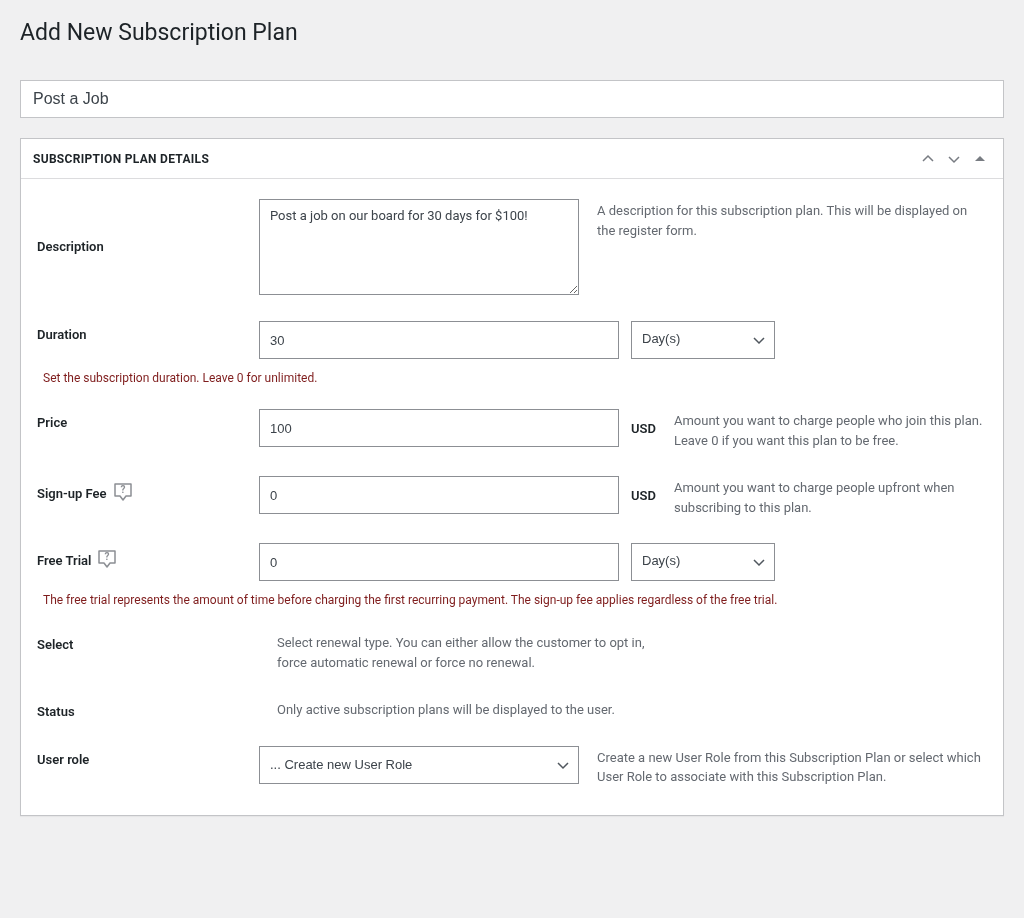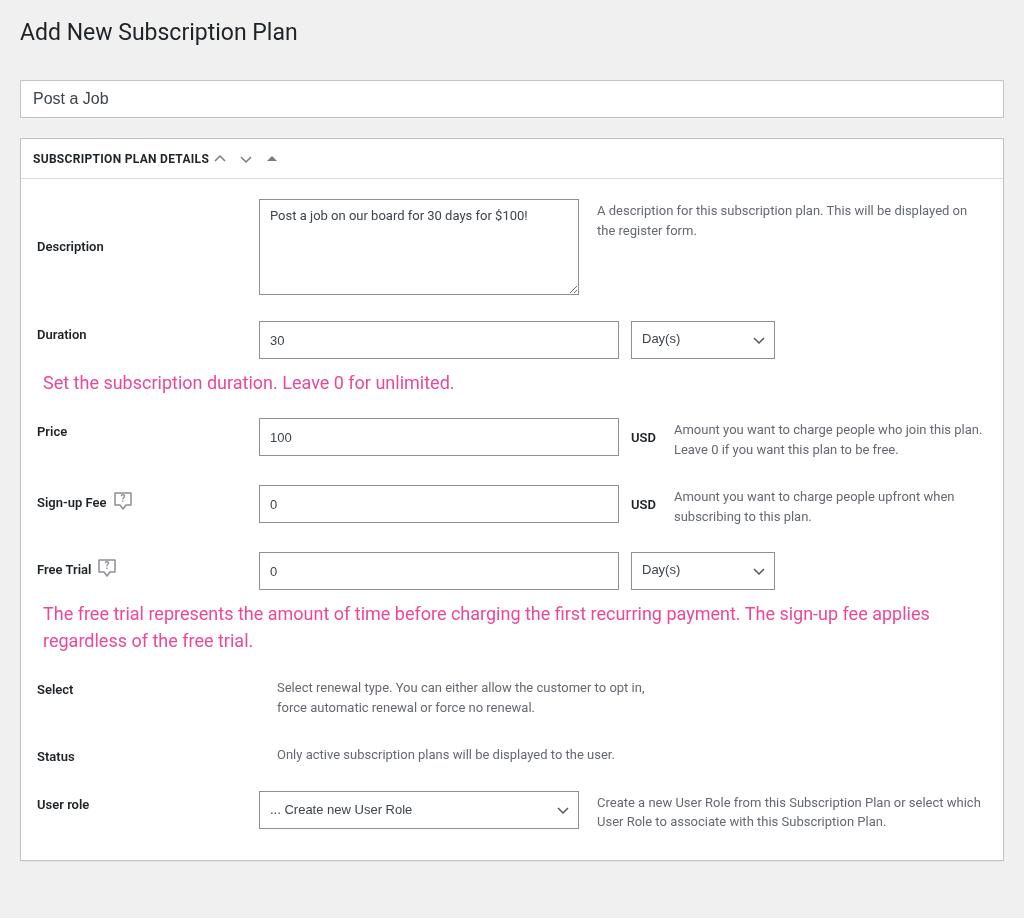--- a/index.html
+++ b/index.html
@@ -33,20 +33,21 @@
   }
   .postbox {
     margin-top: 20px;
     background: #fff;
     border: 1px solid #c3c4c7;
     box-shadow: 0 1px 1px rgba(0,0,0,.04);
   }
   .postbox-header {
     display: flex;
     align-items: center;
+    justify-content: space-between;
     border-bottom: 1px solid #dcdcde;
     padding: 0 12px;
     height: 40px;
   }
   .postbox-header h2 {
     font-size: 12px;
     font-weight: 700;
     letter-spacing: 0.3px;
     margin: 0;
     color: #1d2327;
@@ -161,22 +162,22 @@
     color: #646970;
     font-size: 13px;
     line-height: 1.5;
     max-width: 400px;
     padding-top: 2px;
   }
   .field-help-inline {
     margin-left: 18px;
   }
   .field-subhelp {
-    color: #ec4899;
-    font-size: 18px;
+    color: #7f1d1d;
+    font-size: 12px;
     margin: 10px 0 22px 6px;
     display: block;
     line-height: 1.5;
   }
   .currency-label {
     font-size: 13px;
     font-weight: 600;
     color: #1d2327;
   }
   .help-icon {

